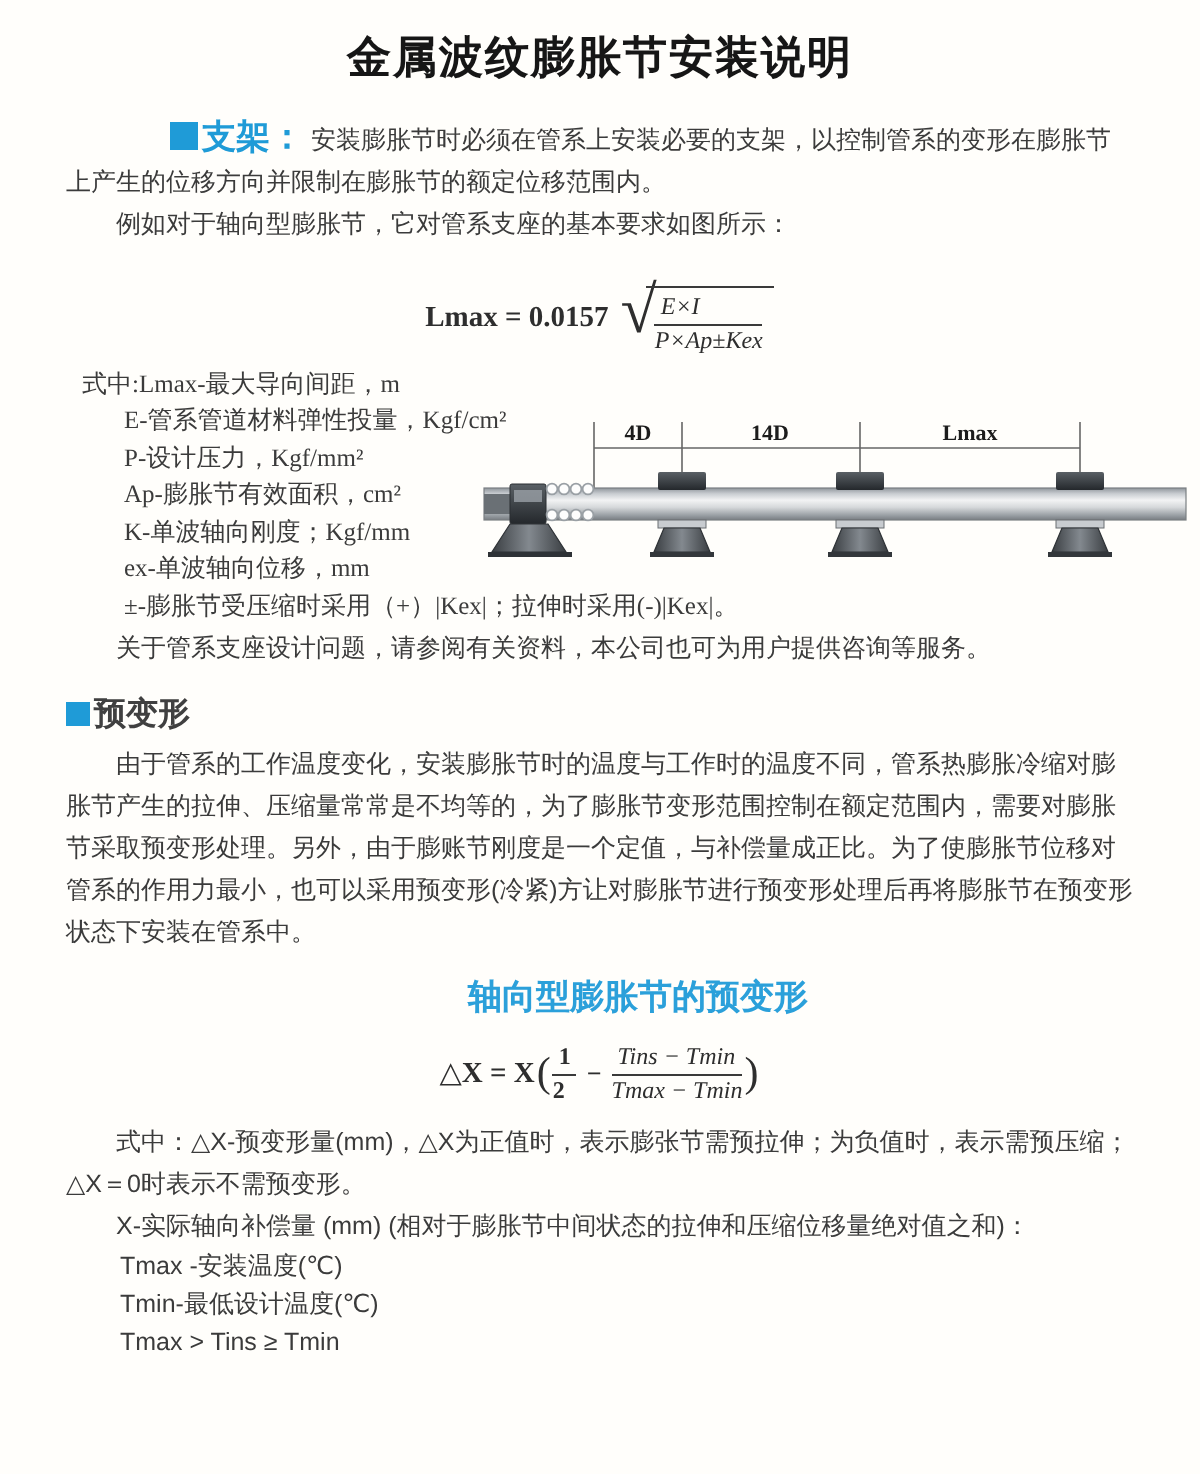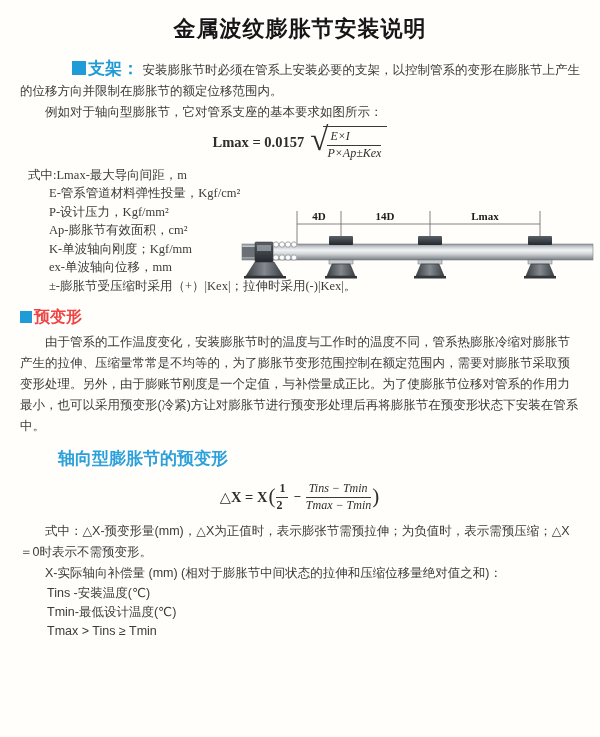--- a/index.html
+++ b/index.html
@@ -3,21 +3,21 @@
 <meta charset="utf-8">
 <style>
   html,body{margin:0;padding:0;}
   body{
     width:600px;height:737px;overflow:hidden;
     background:#fffefb;
     font-family:"Liberation Sans","DejaVu Sans",sans-serif;
     color:#3b3b3b;
   }
   .page{position:relative;width:600px;height:737px;}
-  .inner{padding:0 20px;}
+  .inner{padding:0 33px;}
 
   h1.title{
     margin:14px 0 14px;
     text-align:center;
     font-size:22px;letter-spacing:1px;
     color:#161616;font-weight:bold;
   }
 
   p.para{
     margin:0;
@@ -35,29 +35,29 @@
   .sq{
     display:inline-block;width:14px;height:14px;
     background:#1f9bd7;margin-right:2px;
     vertical-align:-1px;
   }
   .sq.small{width:12px;height:12px;margin-right:2px;vertical-align:-1px;}
 
   
   .sec-head{
     margin:12px 0 4px;
-    color:#ef4444;font-size:16px;font-weight:bold;
+    color:#404040;font-size:16px;font-weight:bold;
   }
 
   
   .blue-head{
     color:#2ba0da;font-size:17px;font-weight:bold;
     margin:10px 0 6px;
   }
-  .blue-head.indented{margin-left:38px;}
+  .blue-head.indented{margin-left:38px;text-align:center;}
 
   
   .formula{
     text-align:center;
     font-family:"Liberation Serif","DejaVu Serif",serif;
     color:#2e2e2e;
   }
   .formula .row{display:inline-flex;align-items:center;}
   .flhs{font-weight:bold;font-size:14.5px;}
   .op{font-weight:bold;font-size:13px;margin:0 5px;}
@@ -66,21 +66,21 @@
   .frac{display:inline-block;text-align:left;font-size:12px;line-height:1.15;vertical-align:middle;}
   .frac .num{display:block;border-bottom:1px solid #3a3a3a;padding:0 3px 1px;}
   .frac .den{display:block;padding-top:1px;}
   .frac.it{font-style:italic;}
   .frac.up{font-style:normal;font-weight:bold;}
 
   .sqrt{display:inline-flex;align-items:flex-start;margin-left:6px;}
   .sqrt-sym{font-size:33px;line-height:30px;font-weight:400;}
   .sqrt-body{border-top:1.5px solid #3a3a3a;padding:3px 6px 0 4px;margin-left:-5px;margin-top:2px;}
 
-  .f1{margin:1px 0 4px;}
+  .f1{margin:18px 0 4px;}
   .f2{margin:12px 0 8px;}
 
   
   .defs{margin:5px 0 0 8px;font-size:12.5px;line-height:18.5px;}
   .defs .def-line{white-space:nowrap;font-family:Liberation Serif, serif;}
   .defs .def-line.ind{padding-left:21px;}
 
   .tlist{margin:0;font-size:12.5px;line-height:19px;}
   .tlist .t-line{padding-left:27px;}
 
@@ -119,20 +119,21 @@
     <div class="defs">
       <div class="def-line">式中:Lmax-最大导向间距，m</div>
       <div class="def-line ind">E-管系管道材料弹性投量，Kgf/cm²</div>
       <div class="def-line ind">P-设计压力，Kgf/mm²</div>
       <div class="def-line ind">Ap-膨胀节有效面积，cm²</div>
       <div class="def-line ind">K-单波轴向刚度；Kgf/mm</div>
       <div class="def-line ind">ex-单波轴向位移，mm</div>
       <div class="def-line ind">±-膨胀节受压缩时采用（+）|Kex|；拉伸时采用(-)|Kex|。</div>
     </div>
 
+    <p class="para" style="margin-top:2px;">关于管系支座设计问题，请参阅有关资料，本公司也可为用户提供咨询等服务。</p>
 
     <div class="sec-head"><span class="sq small"></span><span>预变形</span></div>
 
     <p class="para">由于管系的工作温度变化，安装膨胀节时的温度与工作时的温度不同，管系热膨胀冷缩对膨胀节产生的拉伸、压缩量常常是不均等的，为了膨胀节变形范围控制在额定范围内，需要对膨胀节采取预变形处理。另外，由于膨账节刚度是一个定值，与补偿量成正比。为了使膨胀节位移对管系的作用力最小，也可以采用预变形(冷紧)方让对膨胀节进行预变形处理后再将膨胀节在预变形状态下安装在管系中。</p>
 
     <h3 class="blue-head indented">轴向型膨胀节的预变形</h3>
 
     <div class="formula f2">
       <span class="row">
         <span class="flhs">△X = X</span>
@@ -147,21 +148,21 @@
           <span class="den">Tmax − Tmin</span>
         </span>
         <span class="paren">)</span>
       </span>
     </div>
 
     <p class="para">式中：△X-预变形量(mm)，△X为正值时，表示膨张节需预拉伸；为负值时，表示需预压缩；△X＝0时表示不需预变形。</p>
     <p class="para">X-实际轴向补偿量 (mm) (相对于膨胀节中间状态的拉伸和压缩位移量绝对值之和)：</p>
 
     <div class="tlist">
-      <div class="t-line">Tins -安装温度(℃)</div>
+      <div class="t-line">Tmax -安装温度(℃)</div>
       <div class="t-line">Tmin-最低设计温度(℃)</div>
       <div class="t-line">Tmax &gt; Tins ≥ Tmin</div>
     </div>
 
 
   </div>
 
   <svg class="diagram" viewBox="0 0 360 80">
     <defs>
       <linearGradient id="gPipe" x1="0" y1="0" x2="0" y2="1">

